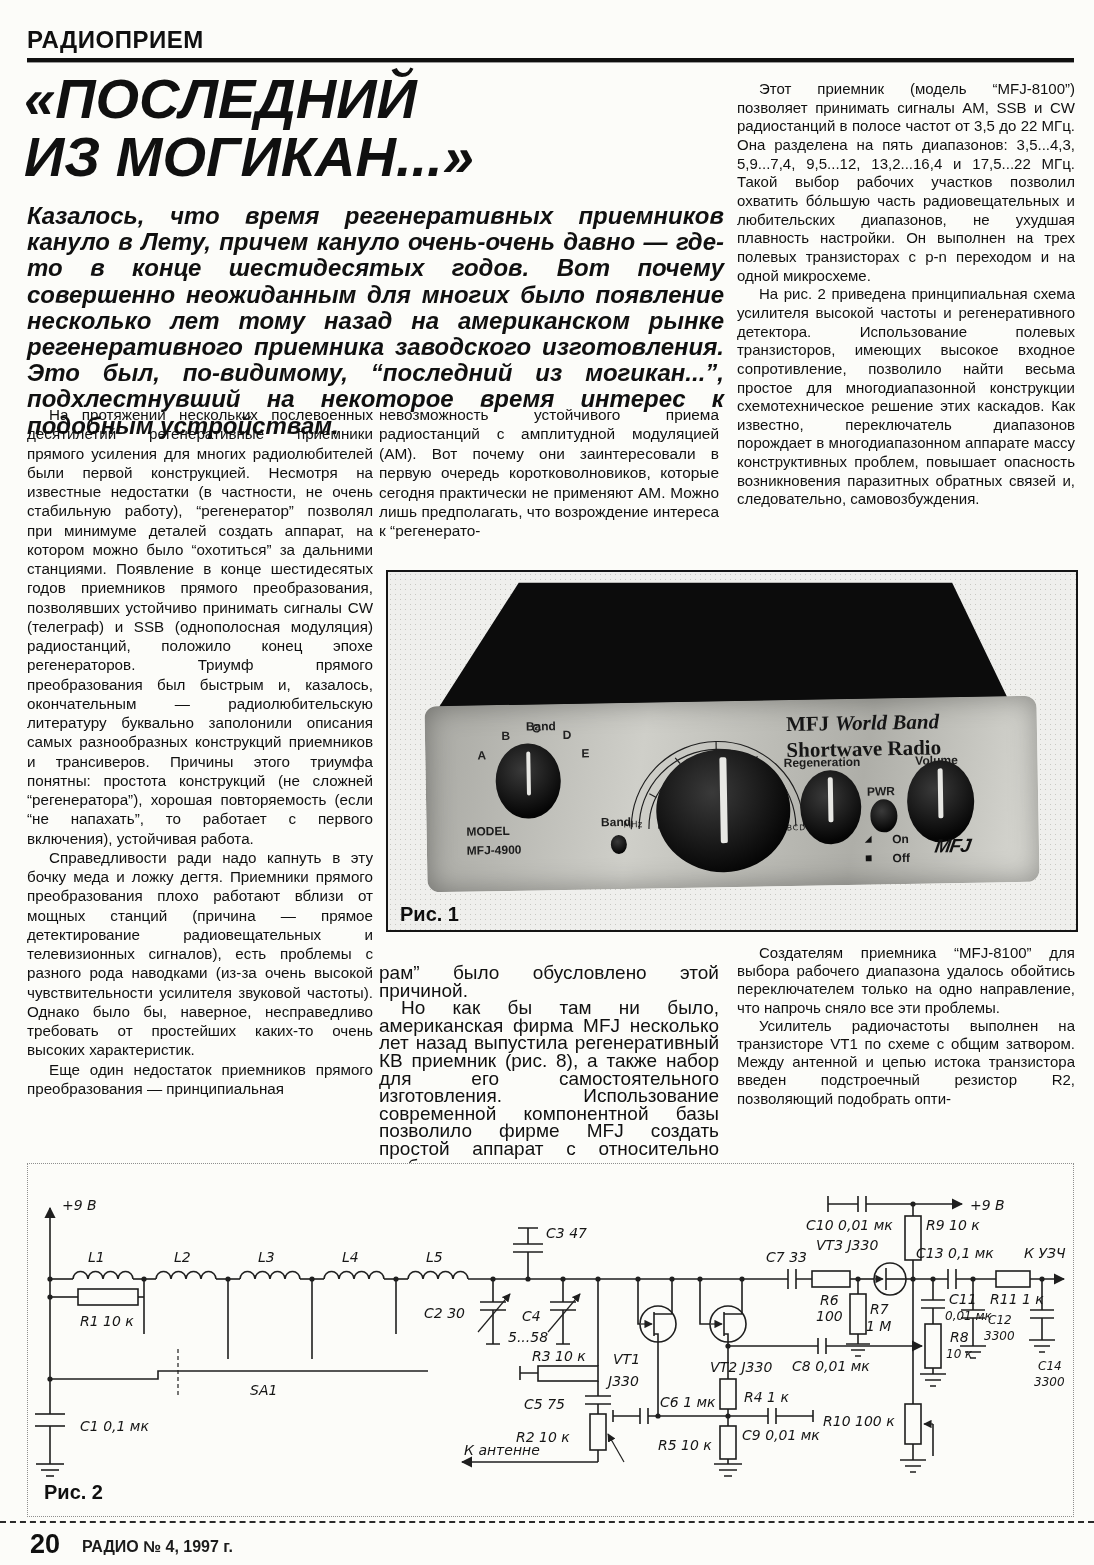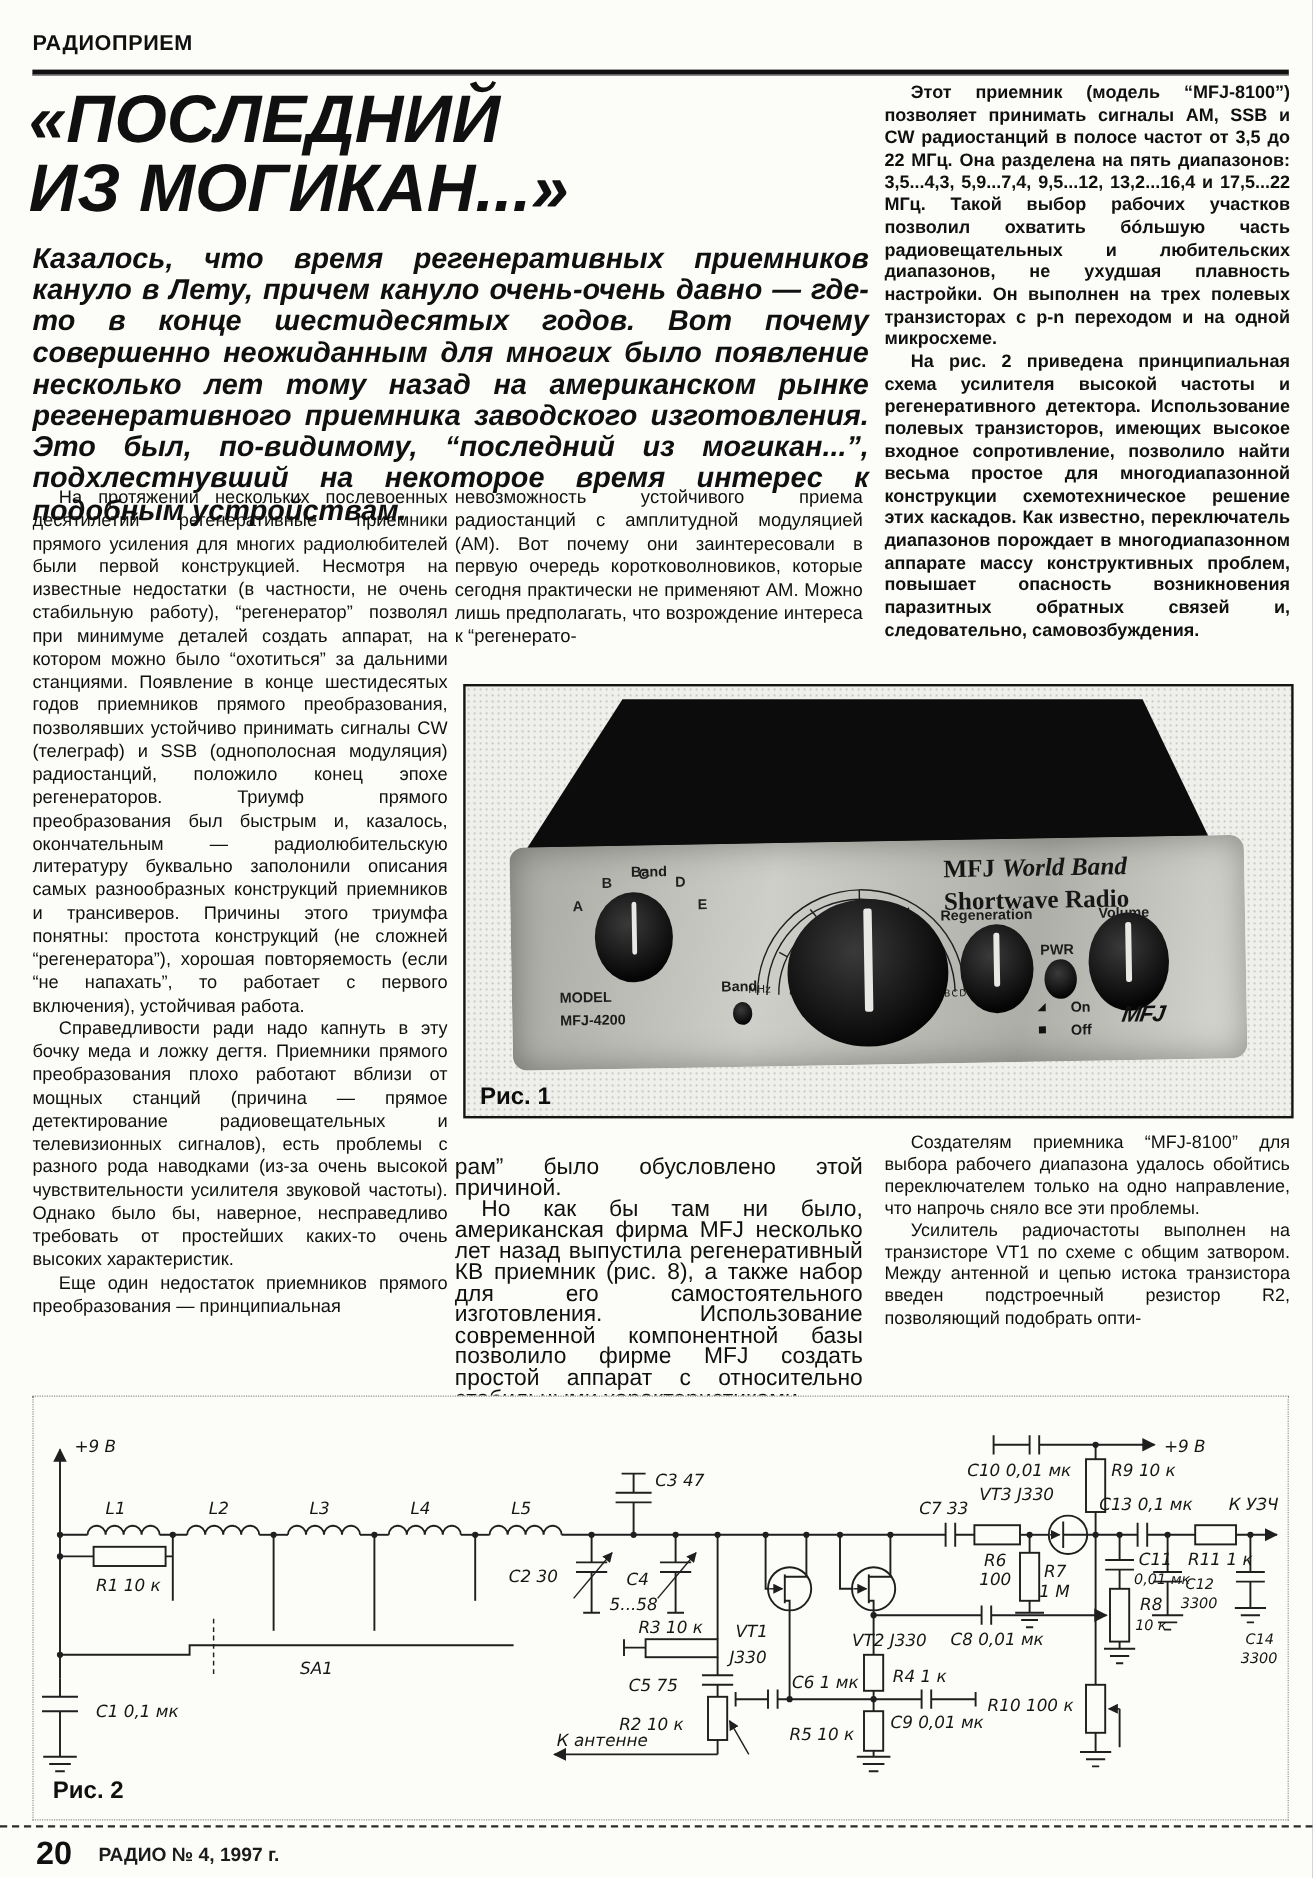--- a/index.html
+++ b/index.html
@@ -1,31 +1,31 @@
 <!DOCTYPE html>
 <html><head>
 <meta charset="utf-8">
 <style>
   html,body{margin:0;padding:0;background:#888;}
   .page{position:relative;width:1094px;height:1565px;margin:0 auto;background:#fcfcf9;
         font-family:"Liberation Sans",sans-serif;color:#101010;overflow:hidden;}
-  .rubric{position:absolute;left:27px;top:26px;font-size:18px;font-weight:bold;letter-spacing:.5px;}
+  .rubric{position:absolute;left:27px;top:26px;font-size:24px;font-weight:bold;letter-spacing:.5px;}
   .rubric-rule{position:absolute;left:27px;right:20px;top:58px;height:4px;background:#101010;
                border-bottom:1px solid #9a9a9a;}
   .title{position:absolute;left:24px;top:70px;width:710px;margin:0;font-size:56px;line-height:1.04;
          font-weight:bold;font-style:italic;letter-spacing:0px;}
   .lead{position:absolute;left:27px;top:203px;width:697px;font-size:24px;line-height:26.2px;
         font-weight:bold;font-style:italic;text-align:justify;}
   .col{position:absolute;text-align:justify;overflow:hidden;}
   .col p{margin:0;text-indent:22px;}
   .col p.cont{text-indent:0;}
   .col1{left:27px;top:405px;width:346px;height:752px;font-size:15.2px;line-height:19.25px;}
   .col2top{left:379px;top:405px;width:340px;height:160px;font-size:15.4px;line-height:19.4px;}
   .col2bot{left:379px;top:964px;width:340px;height:212px;font-size:19px;line-height:17.6px;}
-  .col3top{left:737px;top:69px;width:338px;height:486px;font-size:15px;line-height:18.65px;font-weight:bold;}
+  .col3top{left:737px;top:80px;width:338px;height:486px;font-size:15px;line-height:18.65px;}
   .col3bot{left:737px;top:944px;width:338px;height:212px;font-size:15px;line-height:18.2px;}
 
   
   .fig1{position:absolute;left:386px;top:570px;width:688px;height:358px;border:2px solid #151515;
         background-color:#efefec;
         background-image:radial-gradient(#c8c8c2 .8px, transparent .9px);background-size:5px 5px;}
   .cabinet{position:absolute;inset:0;background:#0c0c0c;
            clip-path:polygon(19% 3%, 82% 3%, 91% 39%, 7% 39%);}
   .panel{position:absolute;left:5.5%;top:36%;width:89%;height:52%;border-radius:12px;
          background:linear-gradient(100deg,#99999394,#cfcfc9 35%,#aeaea8 70%,#dadad4);
@@ -95,21 +95,21 @@
       <span class="lbl" style="left:16.5%;top:8%">Band</span>
       <span class="bandletter" style="left:8.5%;top:23%">A</span>
       <span class="bandletter" style="left:12.5%;top:13%">B</span>
       <span class="bandletter" style="left:17.5%;top:9%">C</span>
       <span class="bandletter" style="left:22.5%;top:13%">D</span>
       <span class="bandletter" style="left:25.5%;top:23%">E</span>
       <div class="knob" style="left:11.5%;top:21%;width:10.5%;height:40%">
           <div class="pin"></div>
         </div>
       <span class="lbl" style="left:6.5%;top:64%">MODEL</span>
-      <span class="lbl" style="left:6.5%;top:74%">MFJ-4200</span>
+      <span class="lbl" style="left:6.5%;top:74%">MFJ-4900</span>
       <span class="lbl" style="left:28.5%;top:60%">Band</span>
       <div class="knob" style="left:30%;top:71%;width:2.6%;height:10%"></div>
 
       <svg class="dialsvg" viewBox="0 0 200 130">
         <g class="thin" stroke="#2b2b2b">
           <path d="M50 120 A50 50 0 0 1 150 120"></path>
           <path d="M40 120 A60 60 0 0 1 160 120"></path>
           <path d="M30 120 A70 70 0 0 1 170 120"></path>
           <path d="M20 120 A80 80 0 0 1 180 120"></path>
           <path d="M12 120 A88 88 0 0 1 188 120"></path>

